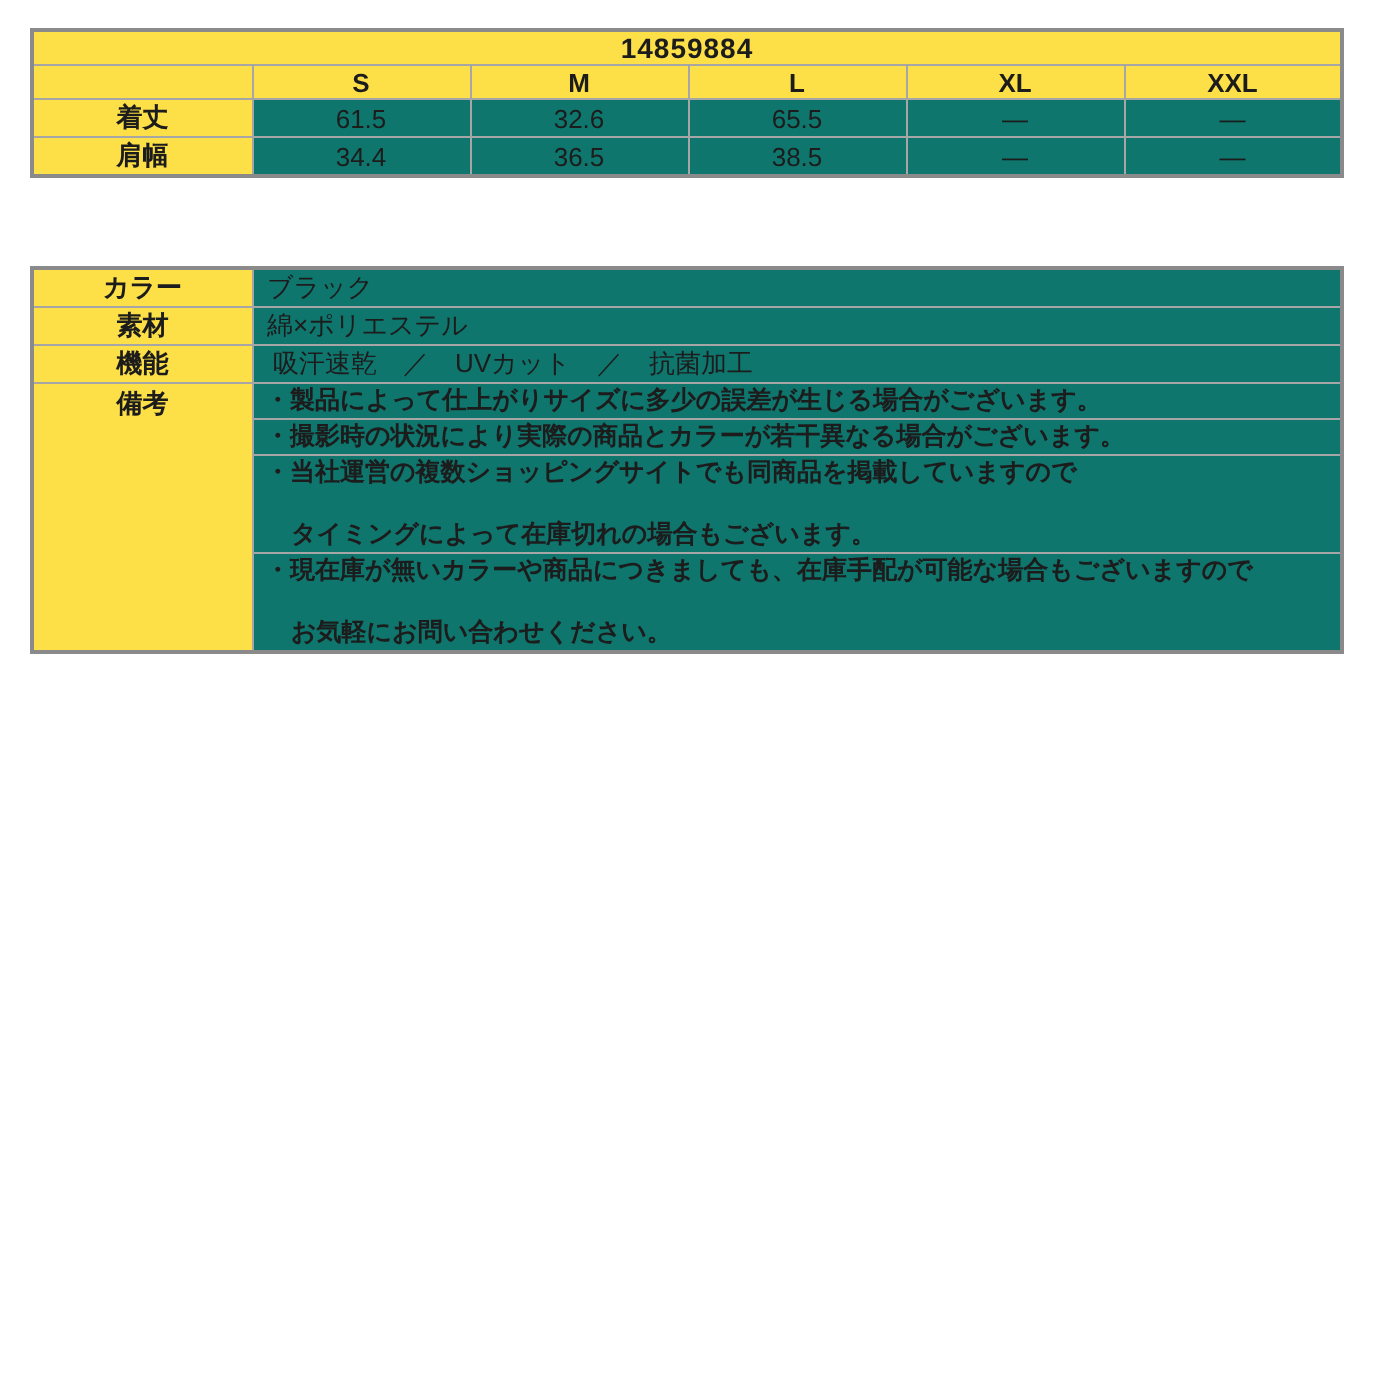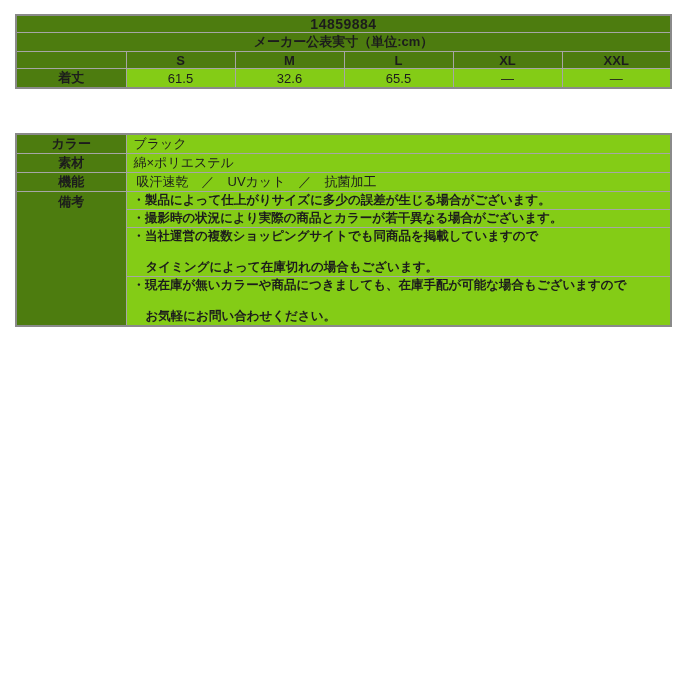--- a/index.html
+++ b/index.html
@@ -20,26 +20,26 @@
     border: 2px solid #8a8a8a;
   }
   #size-table { top: 14px; }
   #spec-table { top: 133px; border-radius: 24px; }
   td {
     border: 1px solid #a6a6a6;
     font-size: 13px;
     padding: 0;
     overflow: hidden;
     white-space: nowrap;
-    background: #84cc16;
+    background: #0f766e;
     vertical-align: middle;
   }
   tr { height: 17px; }
   .hd {
-    background: #4d7c0f;
+    background: #fde047;
     font-weight: bold;
     text-align: center;
   }
   .code { font-size: 14px; letter-spacing: 0.5px; }
   .num { text-align: center; }
   .val { text-align: left; padding-left: 7px; }
   .fn  { padding-left: 10px; }
   .note {
     font-size: 12.5px;
     line-height: 15px;
@@ -62,35 +62,40 @@
       <col>
       <col>
       <col>
       <col>
   </colgroup>
   <tbody>
     <tr>
       <td colspan="6" class="hd code">14859884</td>
     </tr>
     <tr>
-      <td colspan="6" class="hd">メーカー公表実寸（単位:cm）</td>
-    </tr>
-    <tr>
       <td class="hd"></td>
       <td class="hd">S</td>
       <td class="hd">M</td>
       <td class="hd">L</td>
       <td class="hd">XL</td>
       <td class="hd">XXL</td>
     </tr>
     <tr>
       <td class="hd">着丈</td>
       <td class="num">61.5</td>
       <td class="num">32.6</td>
       <td class="num">65.5</td>
+      <td class="num">—</td>
+      <td class="num">—</td>
+    </tr>
+    <tr>
+      <td class="hd">肩幅</td>
+      <td class="num">34.4</td>
+      <td class="num">36.5</td>
+      <td class="num">38.5</td>
       <td class="num">—</td>
       <td class="num">—</td>
     </tr>
   </tbody>
 </table>
 
 <table class="tbl" id="spec-table">
   <colgroup>
     <col style="width:110px">
     <col>

